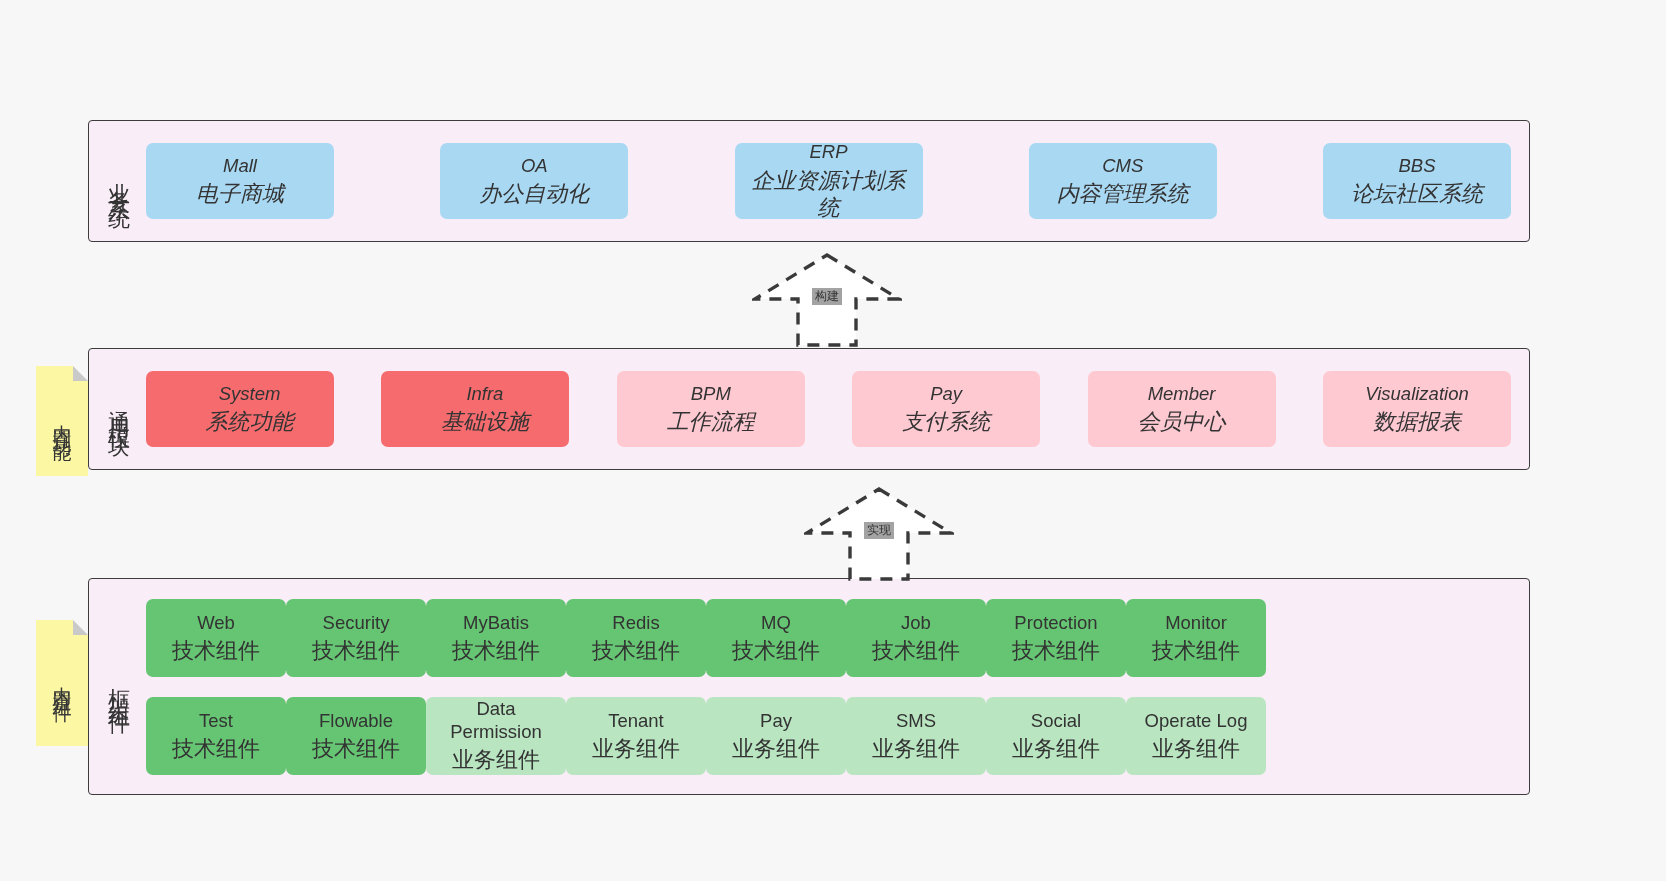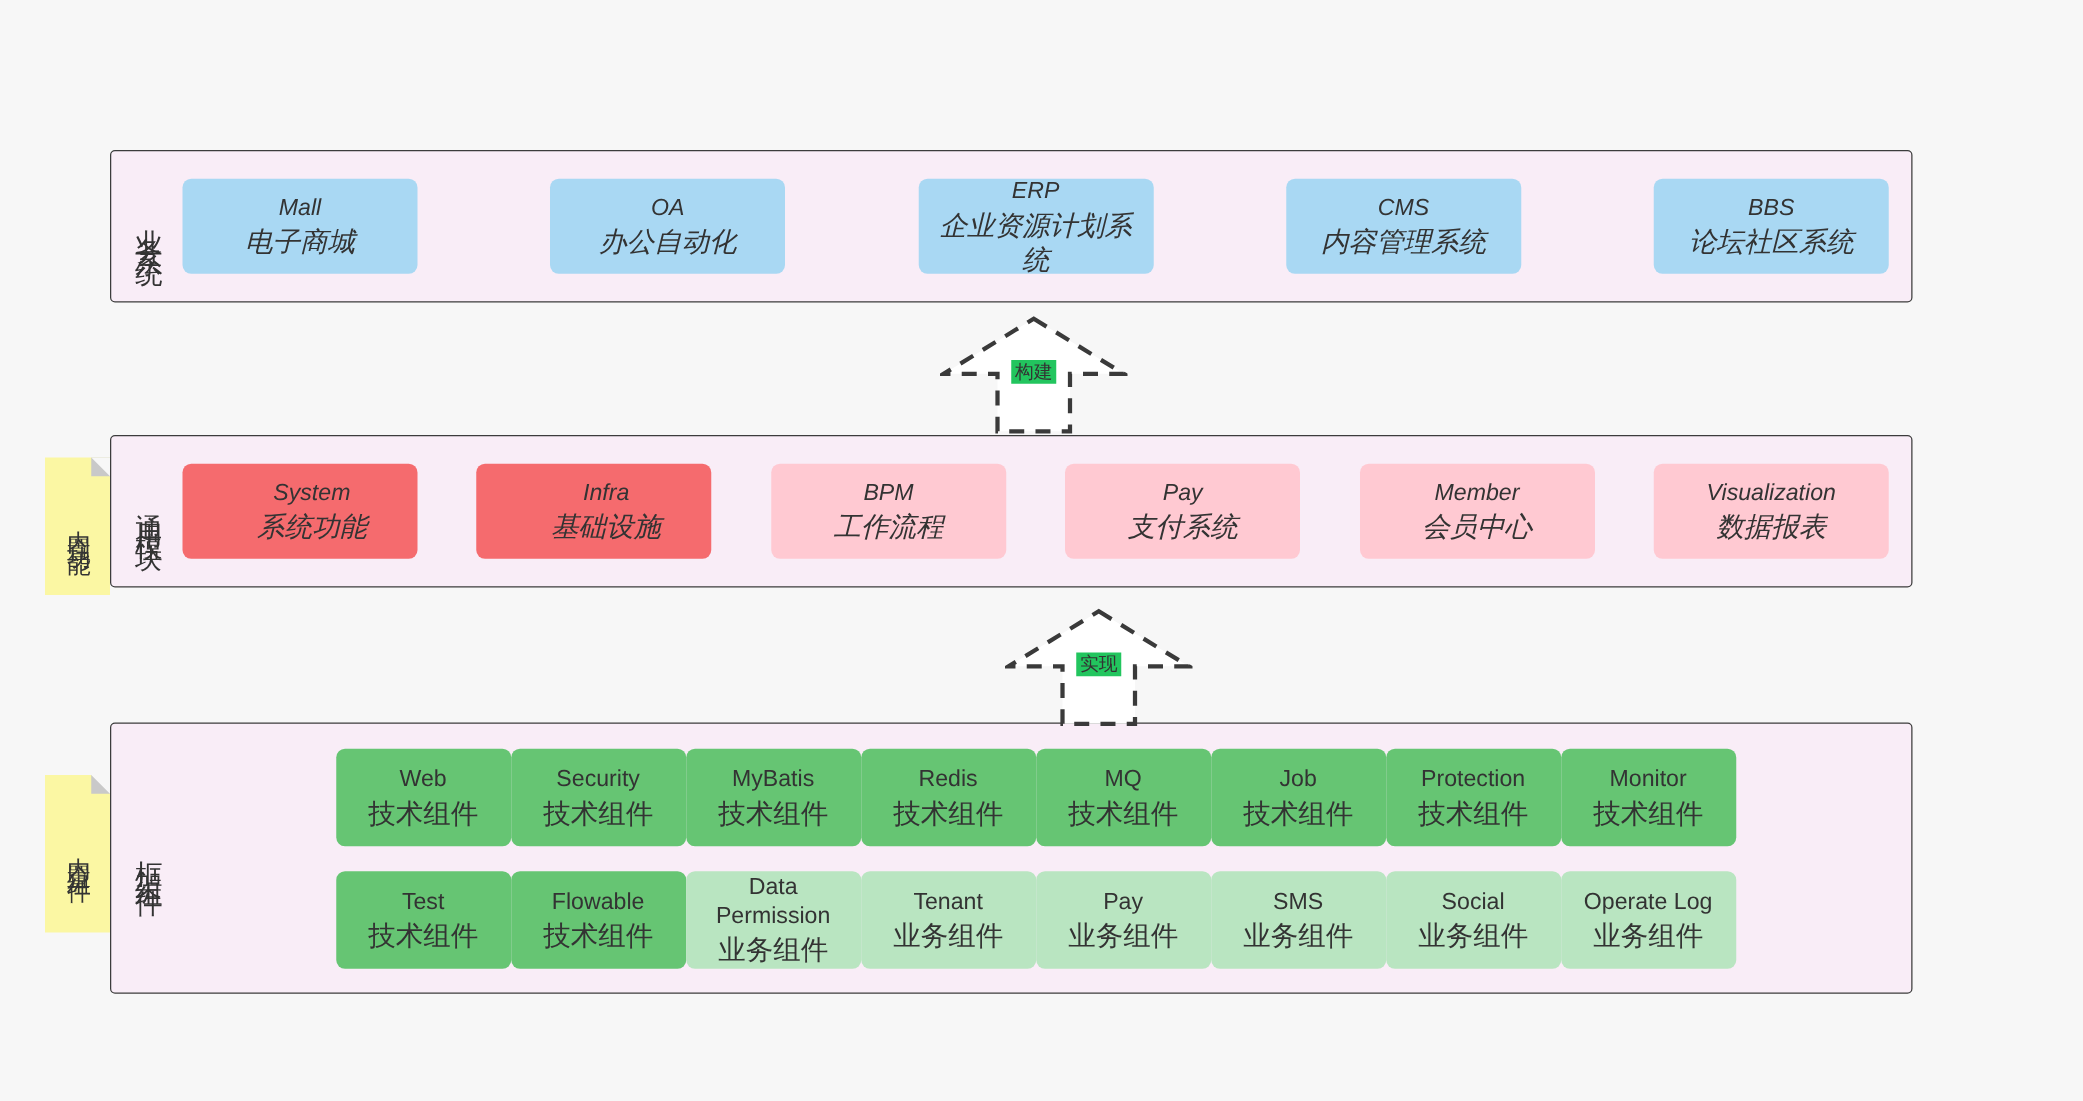--- a/index.html
+++ b/index.html
@@ -29,21 +29,21 @@
   }
 
   .band-content {
     position:absolute; left:57px; right:18px; top:0; bottom:0;
     display:flex; align-items:center; justify-content:space-between;
   }
   .band-content.two-rows {
     flex-direction:column; justify-content:center; gap:20px;
     align-items:stretch;
   }
-  .box-row { display:flex; justify-content:center; }
+  .box-row { display:flex; justify-content:flex-start; }
 
   
   .box {
     box-sizing:border-box; border-radius:7px;
     display:flex; flex-direction:column; align-items:center; justify-content:center;
     text-align:center; padding:4px 14px;
   }
   .band-content > .box { width:188px; height:76px;font-style:italic; }
   .box-row  > .box { width:140px; height:78px; }
   .box-name { font-size:18.5px; line-height:1.25; }
@@ -77,21 +77,21 @@
   .arrow { position:absolute; width:150px; height:96px; z-index:2; }
   #arrow-1 { left:752px; top:252px; }
   #arrow-2 { left:804px; top:486px; }
   .arrow svg { display:block; width:100%; height:100%; }
   .arrow polygon {
     fill:#ffffff; stroke:#3a3a3a; stroke-width:3.4;
     stroke-dasharray:12 9;
   }
   .arrow-label {
     position:absolute; left:50%; top:36px; transform:translateX(-50%);
-    background:#22c55e; padding:0 3px; font-size:15px; color:#333;
+    background:#a3a3a3; padding:0 3px; font-size:12px; color:#333;
     white-space:nowrap;
   }
 </style>
 </head>
 <body>
 
 <div class="canvas">
 
   <div class="sticky" id="sticky-2">
     <div class="sticky-text">内置功能</div>

